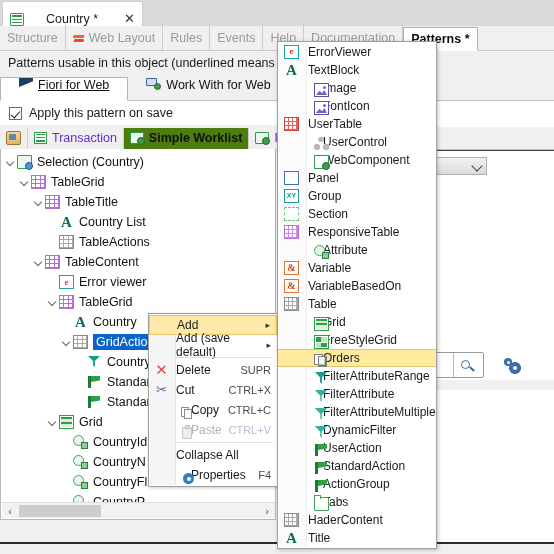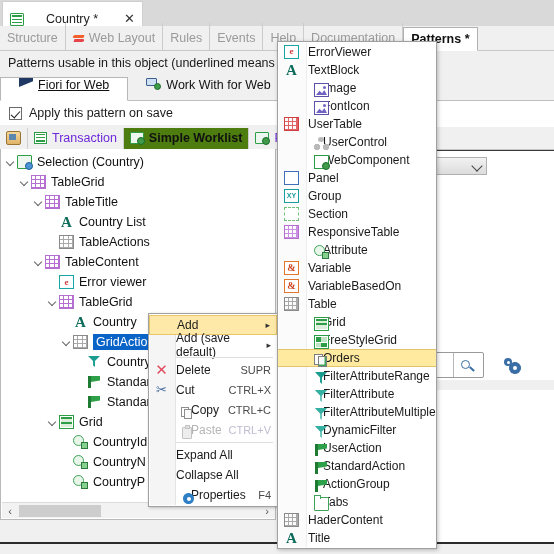--- a/index.html
+++ b/index.html
@@ -632,20 +632,25 @@
           <span class="tlbl">CountryId</span>
         </div>
         <div class="trow" style="padding-left: 60px;">
           <span class="twist"></span>
           <span class="tico i-attr"></span>
           <span class="tlbl">CountryN</span>
         </div>
         <div class="trow" style="padding-left: 60px;">
           <span class="twist"></span>
           <span class="tico i-attr"></span>
+          <span class="tlbl">CountryFl</span>
+        </div>
+        <div class="trow" style="padding-left: 60px;">
+          <span class="twist"></span>
+          <span class="tico i-attr"></span>
           <span class="tlbl">CountryP</span>
         </div>
       </div>
     <div class="hscroll">
       <span class="hs-arrow">‹</span>
       <span class="hs-arrow">›</span>
       <div class="hs-thumb"></div>
     </div>
   </div>
 
@@ -676,23 +681,20 @@
           <span>Copy</span>
           <span class="accel">CTRL+C</span>
         </div>
         <div class="ctxitem disabled">
           <span class="ctxicon ic-paste"></span>
           <span>Paste</span>
           <span class="accel">CTRL+V</span>
         </div>
         <div class="ctxsep"></div>
         <div class="ctxitem">
-          <span>Expand All</span>
-        </div>
-        <div class="ctxitem">
           <span>Collapse All</span>
         </div>
         <div class="ctxitem">
           <span class="ctxicon ic-gear"></span>
           <span>Properties</span>
           <span class="accel">F4</span>
         </div>
       </div>
   </div>
 

